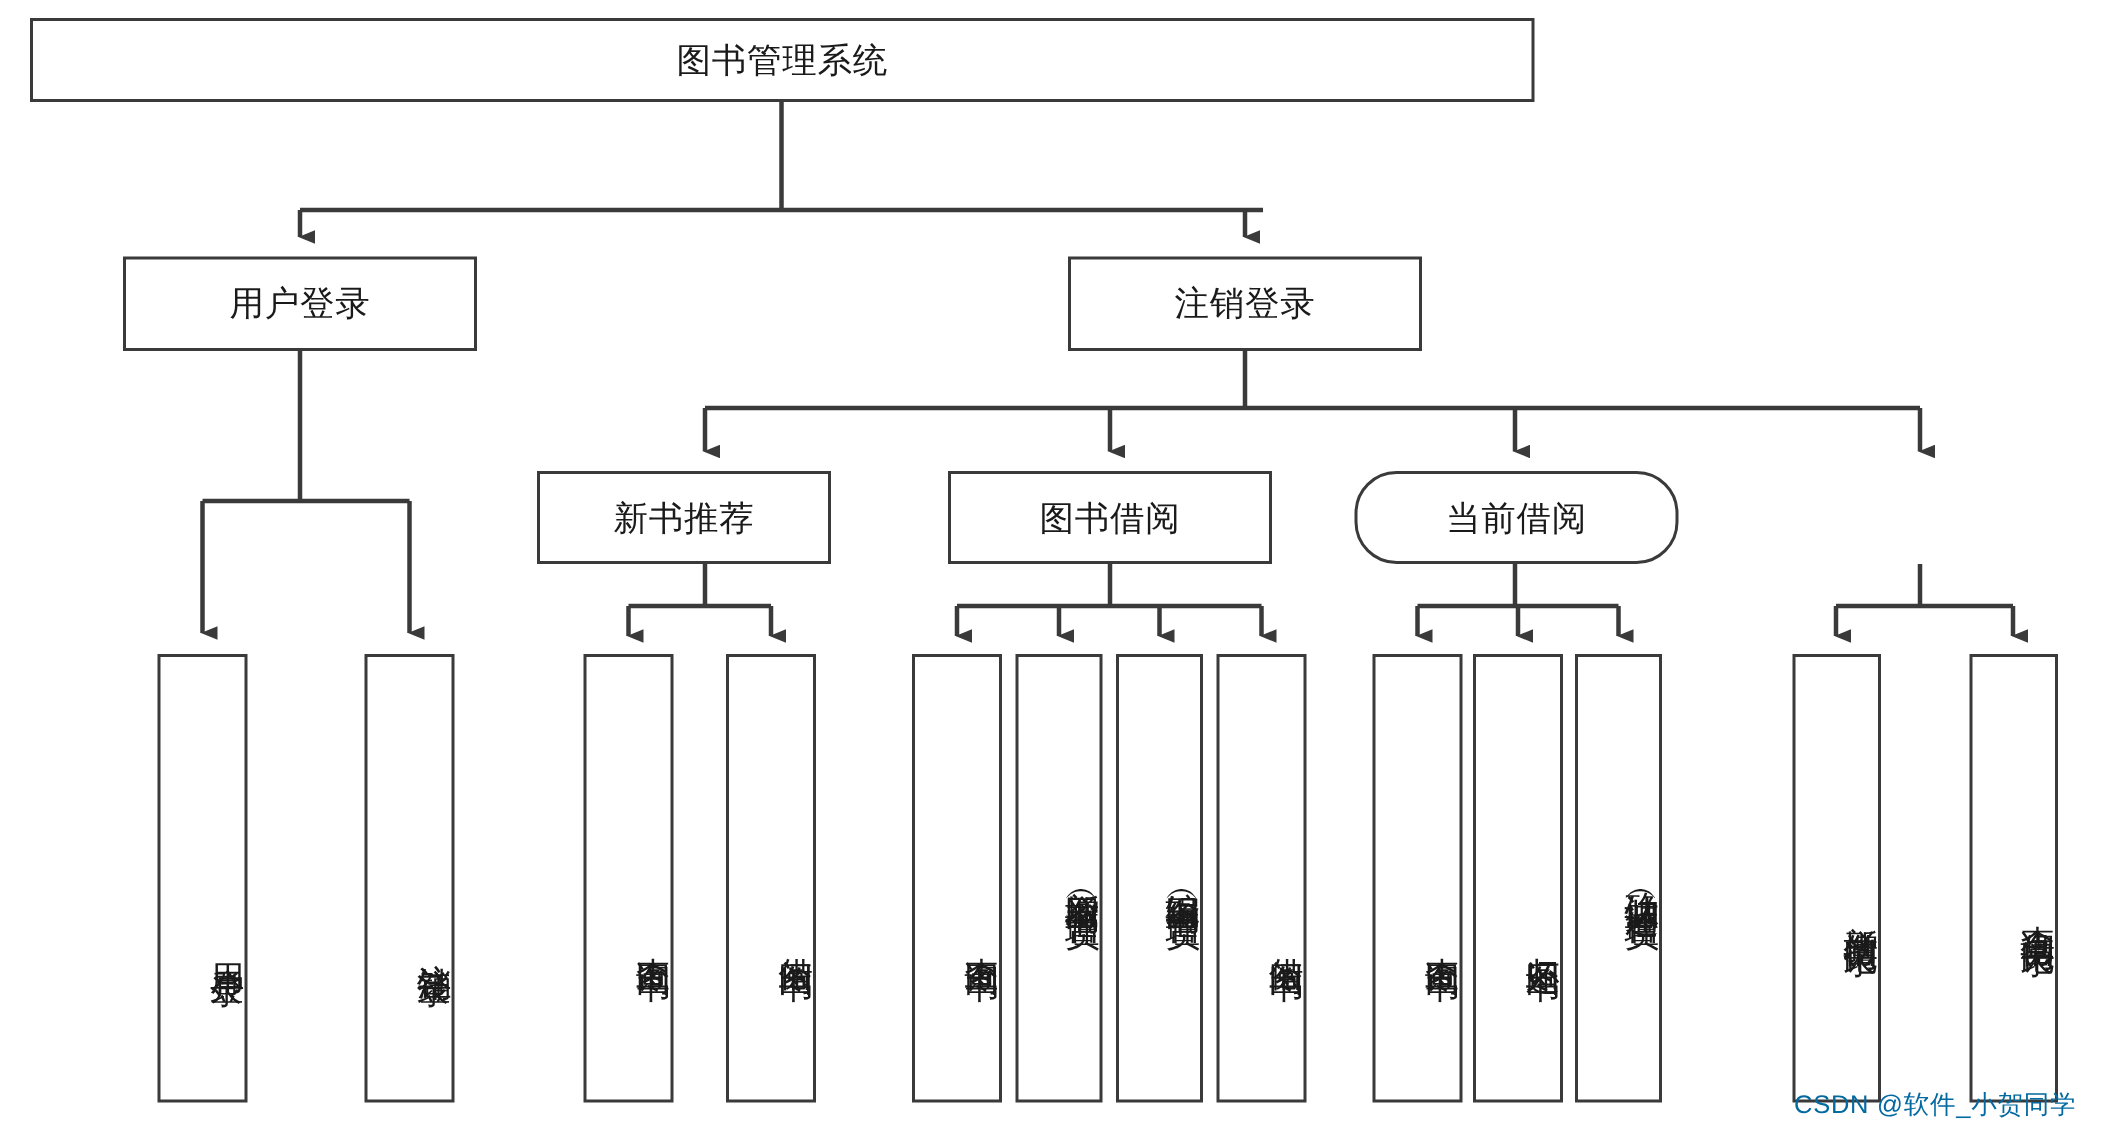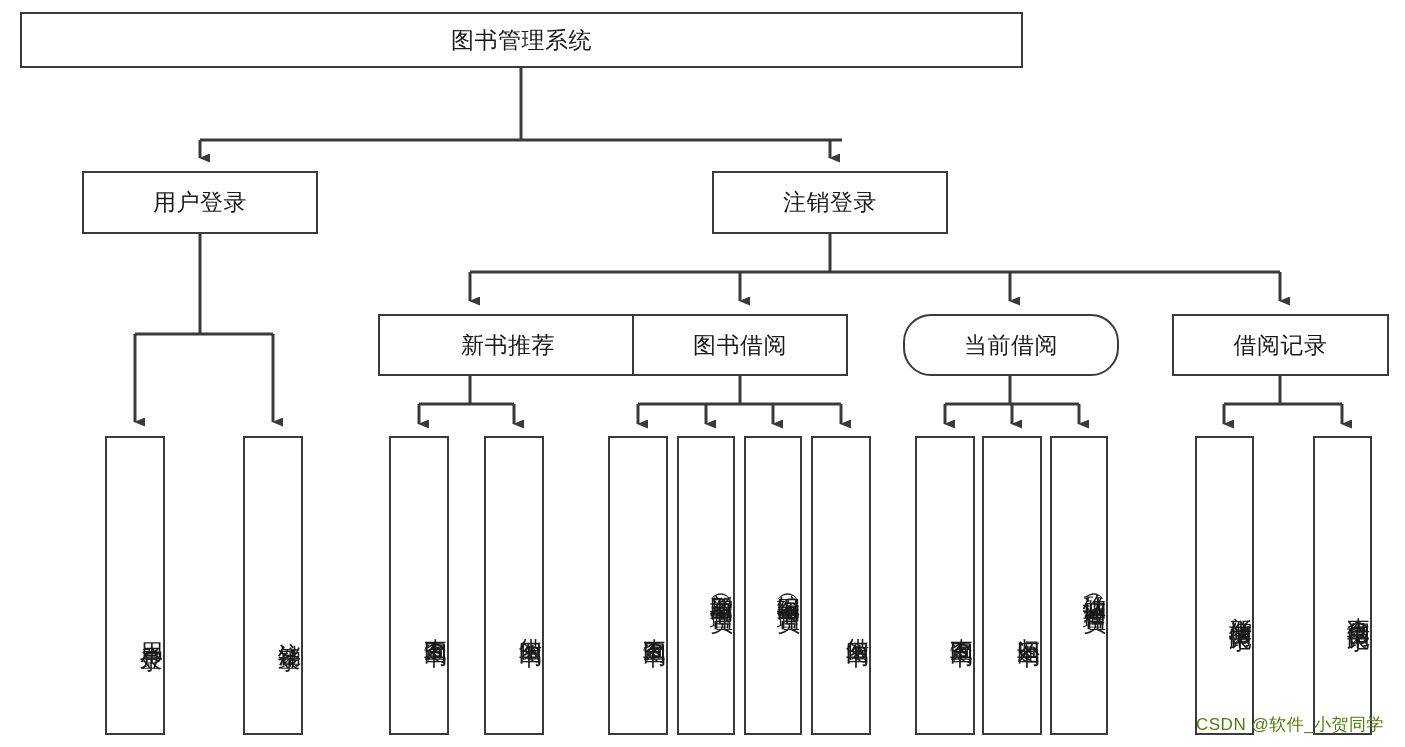--- a/index.html
+++ b/index.html
@@ -48,25 +48,26 @@
     line-height: 1;
     align-items: flex-start;
     justify-content: center;
     padding-top: 2px;
   }
   .node-v.top-aligned {
     padding-top: 4px;
   }
   .watermark {
     position: absolute;
-    color: #4d7c0f;
+    color: #0369a1;
     font-size: 17px;
     white-space: nowrap;
     letter-spacing: 0.5px;
     pointer-events: none;
+    margin-top: 12px;
   }
 </style>
 </head>
 <body>
 
 <div id="canvas">
 
   <svg id="diagram-svg" viewBox="0 0 1405 747">
     <defs>
       <marker id="arrowhead" markerWidth="9" markerHeight="11" refX="4.5" refY="10" orient="auto" markerUnits="userSpaceOnUse">
@@ -115,24 +116,23 @@
       <path d="M1224,404 L1224,424" marker-end="url(#arrowhead)"></path>
       <path d="M1342,404 L1342,424" marker-end="url(#arrowhead)"></path>
     </g>
   </svg>
 
   <div class="node-box node-h" style="left:20px; top:12px; width:1003px; height:56px;">图书管理系统</div>
 
   <div class="node-box node-h" style="left:82px; top:171px; width:236px; height:63px;">用户登录</div>
   <div class="node-box node-h" style="left:712px; top:171px; width:236px; height:63px;">注销登录</div>
 
-  <div class="node-box node-h" style="left:378px; top:314px; width:260px; height:62px;">新书推荐</div>
+  <div class="node-box node-h" style="left:358px; top:314px; width:196px; height:62px;">新书推荐</div>
   <div class="node-box node-h" style="left:632px; top:314px; width:216px; height:62px;">图书借阅</div>
   <div class="node-box node-h" style="left:903px; top:314px; width:216px; height:62px;border-radius:28px;">当前借阅</div>
-  <div class="node-box node-h" style="left:1172px; top:314px; width:217px; height:62px;">借阅记录</div>
 
   <div class="node-box node-v" style="left:105px; top:436px; width:60px; height:299px; padding-top:86px;">用户登录</div>
   <div class="node-box node-v" style="left:243px; top:436px; width:60px; height:299px; padding-top:86px;">注销登录</div>
 
   <div class="node-box node-v" style="left:389px; top:436px; width:60px; height:299px; padding-top:78px;">查询图书</div>
   <div class="node-box node-v" style="left:484px; top:436px; width:60px; height:299px; padding-top:78px;">借阅图书</div>
 
   <div class="node-box node-v" style="left:608px; top:436px; width:60px; height:299px; padding-top:78px;">查询图书</div>
   <div class="node-box node-v top-aligned" style="left:677px; top:436px; width:58px; height:299px;">新增图书（管理员）</div>
   <div class="node-box node-v top-aligned" style="left:744px; top:436px; width:58px; height:299px;">编辑图书（管理员）</div>

